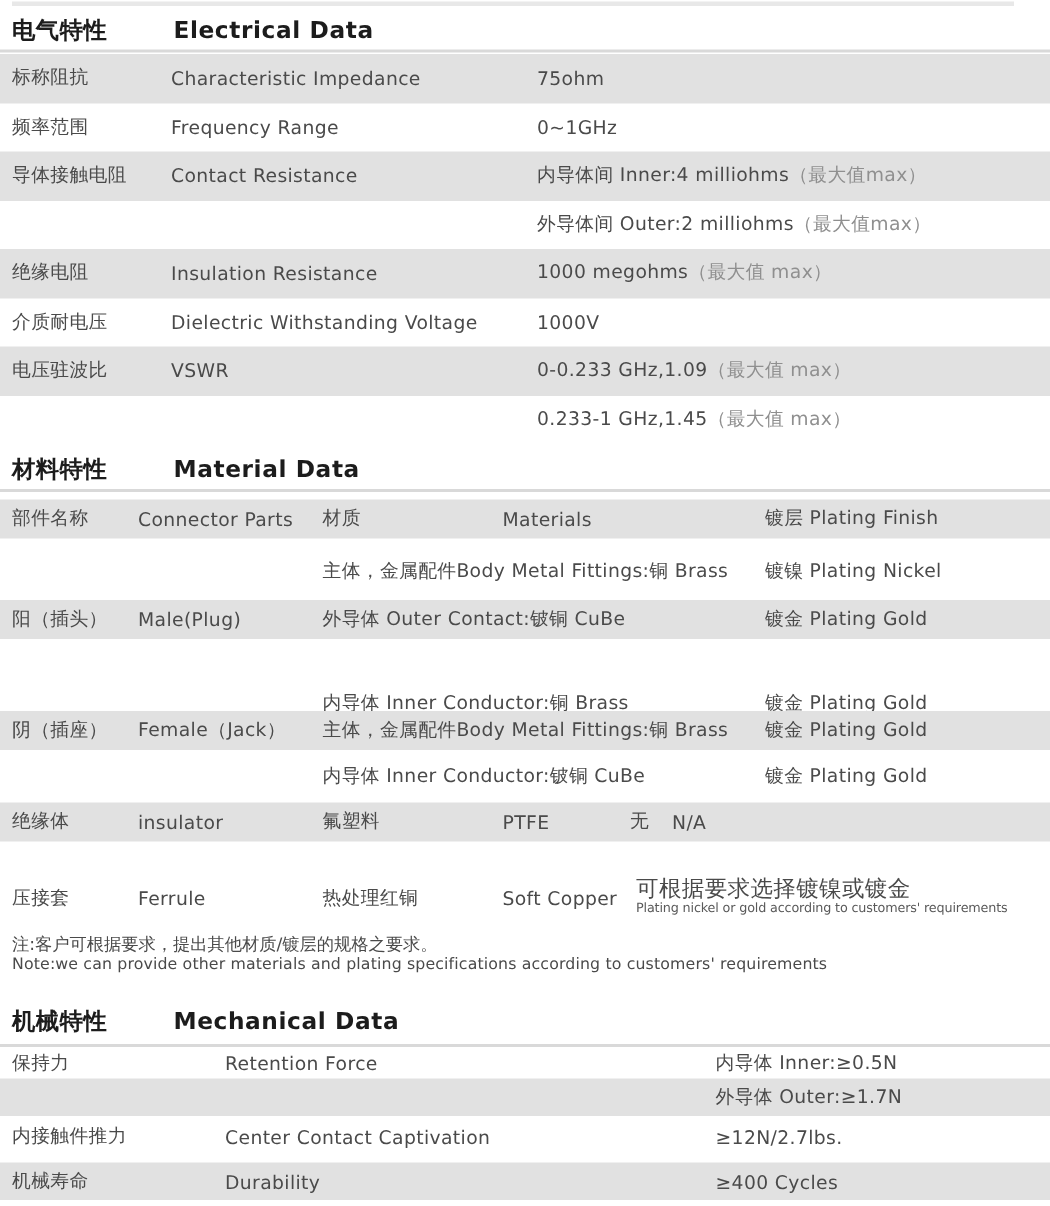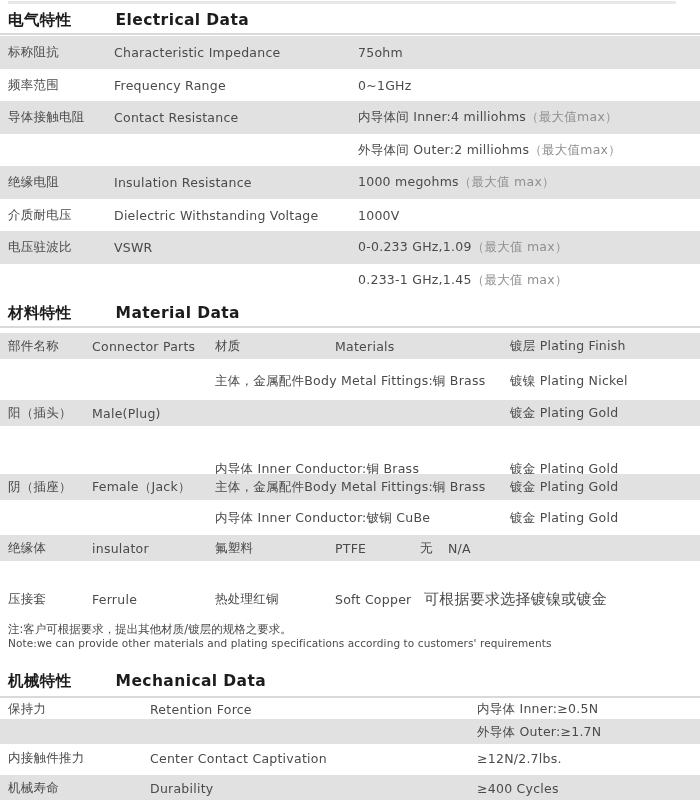--- a/index.html
+++ b/index.html
@@ -92,20 +92,21 @@
     <span class="c m4">Materials</span>
     <span class="c m5">镀层 Plating Finish</span>
   </div>
   <div class="row" style="top:368px;height:26px;">
     <span class="c m3">主体，金属配件Body Metal Fittings:铜 Brass</span>
     <span class="c m5">镀镍 Plating Nickel</span>
   </div>
   <div class="row gray" style="top:400px;height:26px;">
     <span class="c m1">阳（插头）</span>
     <span class="c m2">Male(Plug)</span>
+    <span class="c m3">外导体 Outer Contact:铍铜 CuBe</span>
     <span class="c m5">镀金 Plating Gold</span>
   </div>
   <div class="row" style="top:442px;height:26px;margin-top:14px;">
     <span class="c m3">内导体 Inner Conductor:铜 Brass</span>
     <span class="c m5">镀金 Plating Gold</span>
   </div>
   <div class="row gray" style="top:474px;height:26px;">
     <span class="c m1">阴（插座）</span>
     <span class="c m2">Female（Jack）</span>
     <span class="c m3">主体，金属配件Body Metal Fittings:铜 Brass</span>
@@ -123,20 +124,21 @@
     <span class="c m4b">无</span>
     <span class="c m4c">N/A</span>
   </div>
   <div class="row" style="top:584px;height:30px;">
     <span class="c m1">压接套</span>
     <span class="c m2">Ferrule</span>
     <span class="c m3">热处理红铜</span>
     <span class="c m4">Soft Copper</span>
     <span class="c mferr plate2">
       <span class="pl-cn">可根据要求选择镀镍或镀金</span>
+      <span class="pl-en">Plating nickel or gold according to customers' requirements</span>
     </span>
   </div>
   <div class="note-line note-cn" style="top:622px;">注:客户可根据要求，提出其他材质/镀层的规格之要求。</div>
   <div class="note-line note-en" style="top:637px;">Note:we can provide other materials and plating specifications according to customers' requirements</div>
 
   <div class="sec-title" style="top:671px;">
     <span>机械特性</span><span class="t-en">Mechanical Data</span>
   </div>
   <div class="rule" style="top:696px;"></div>
 

